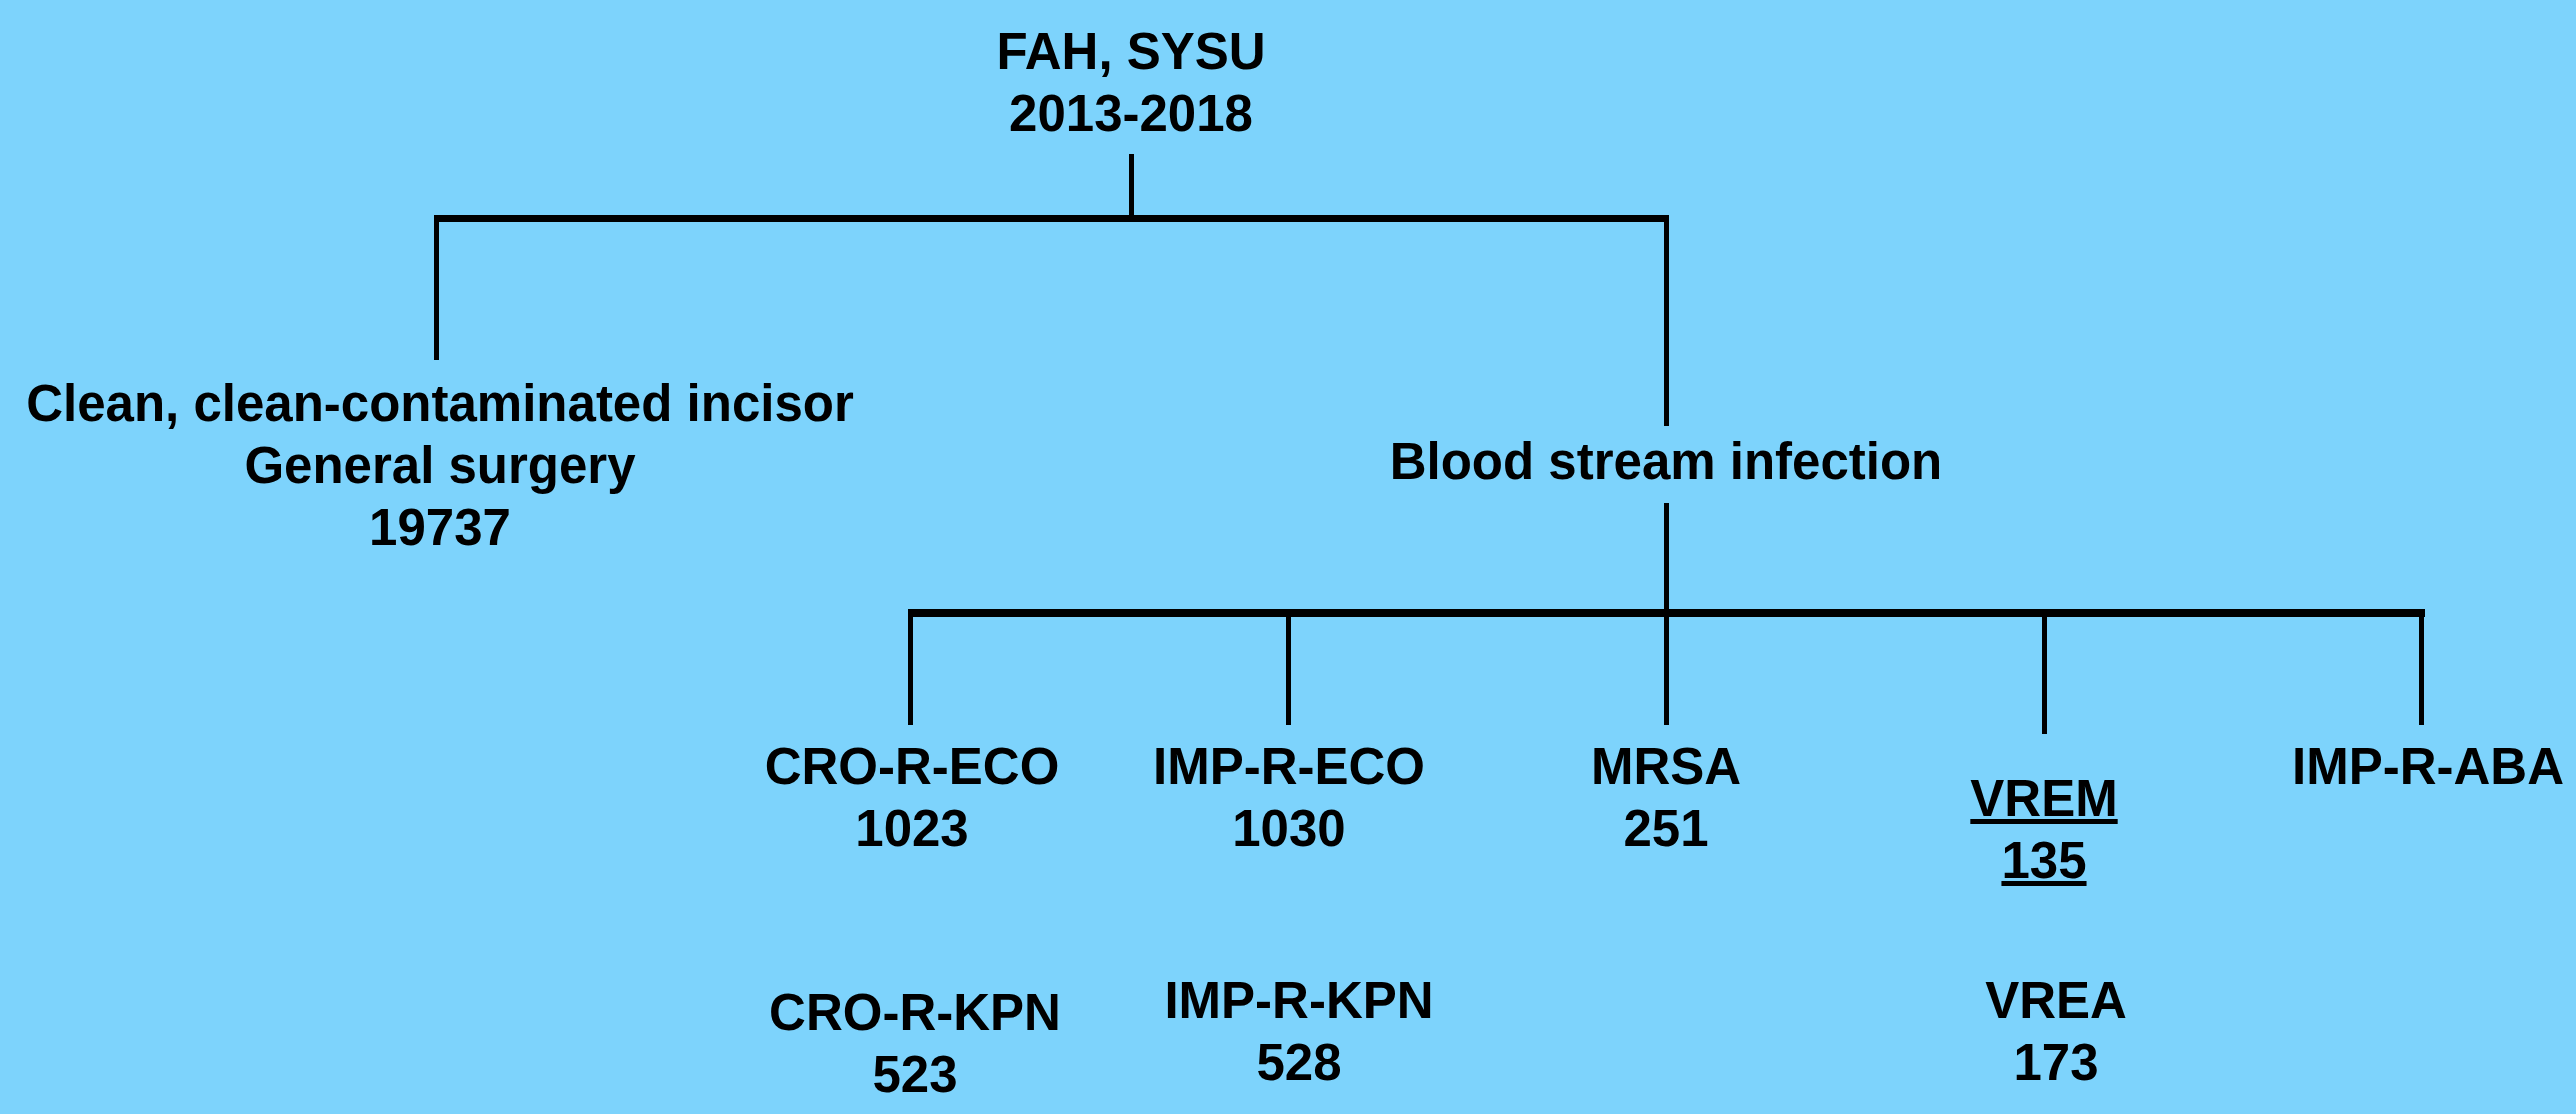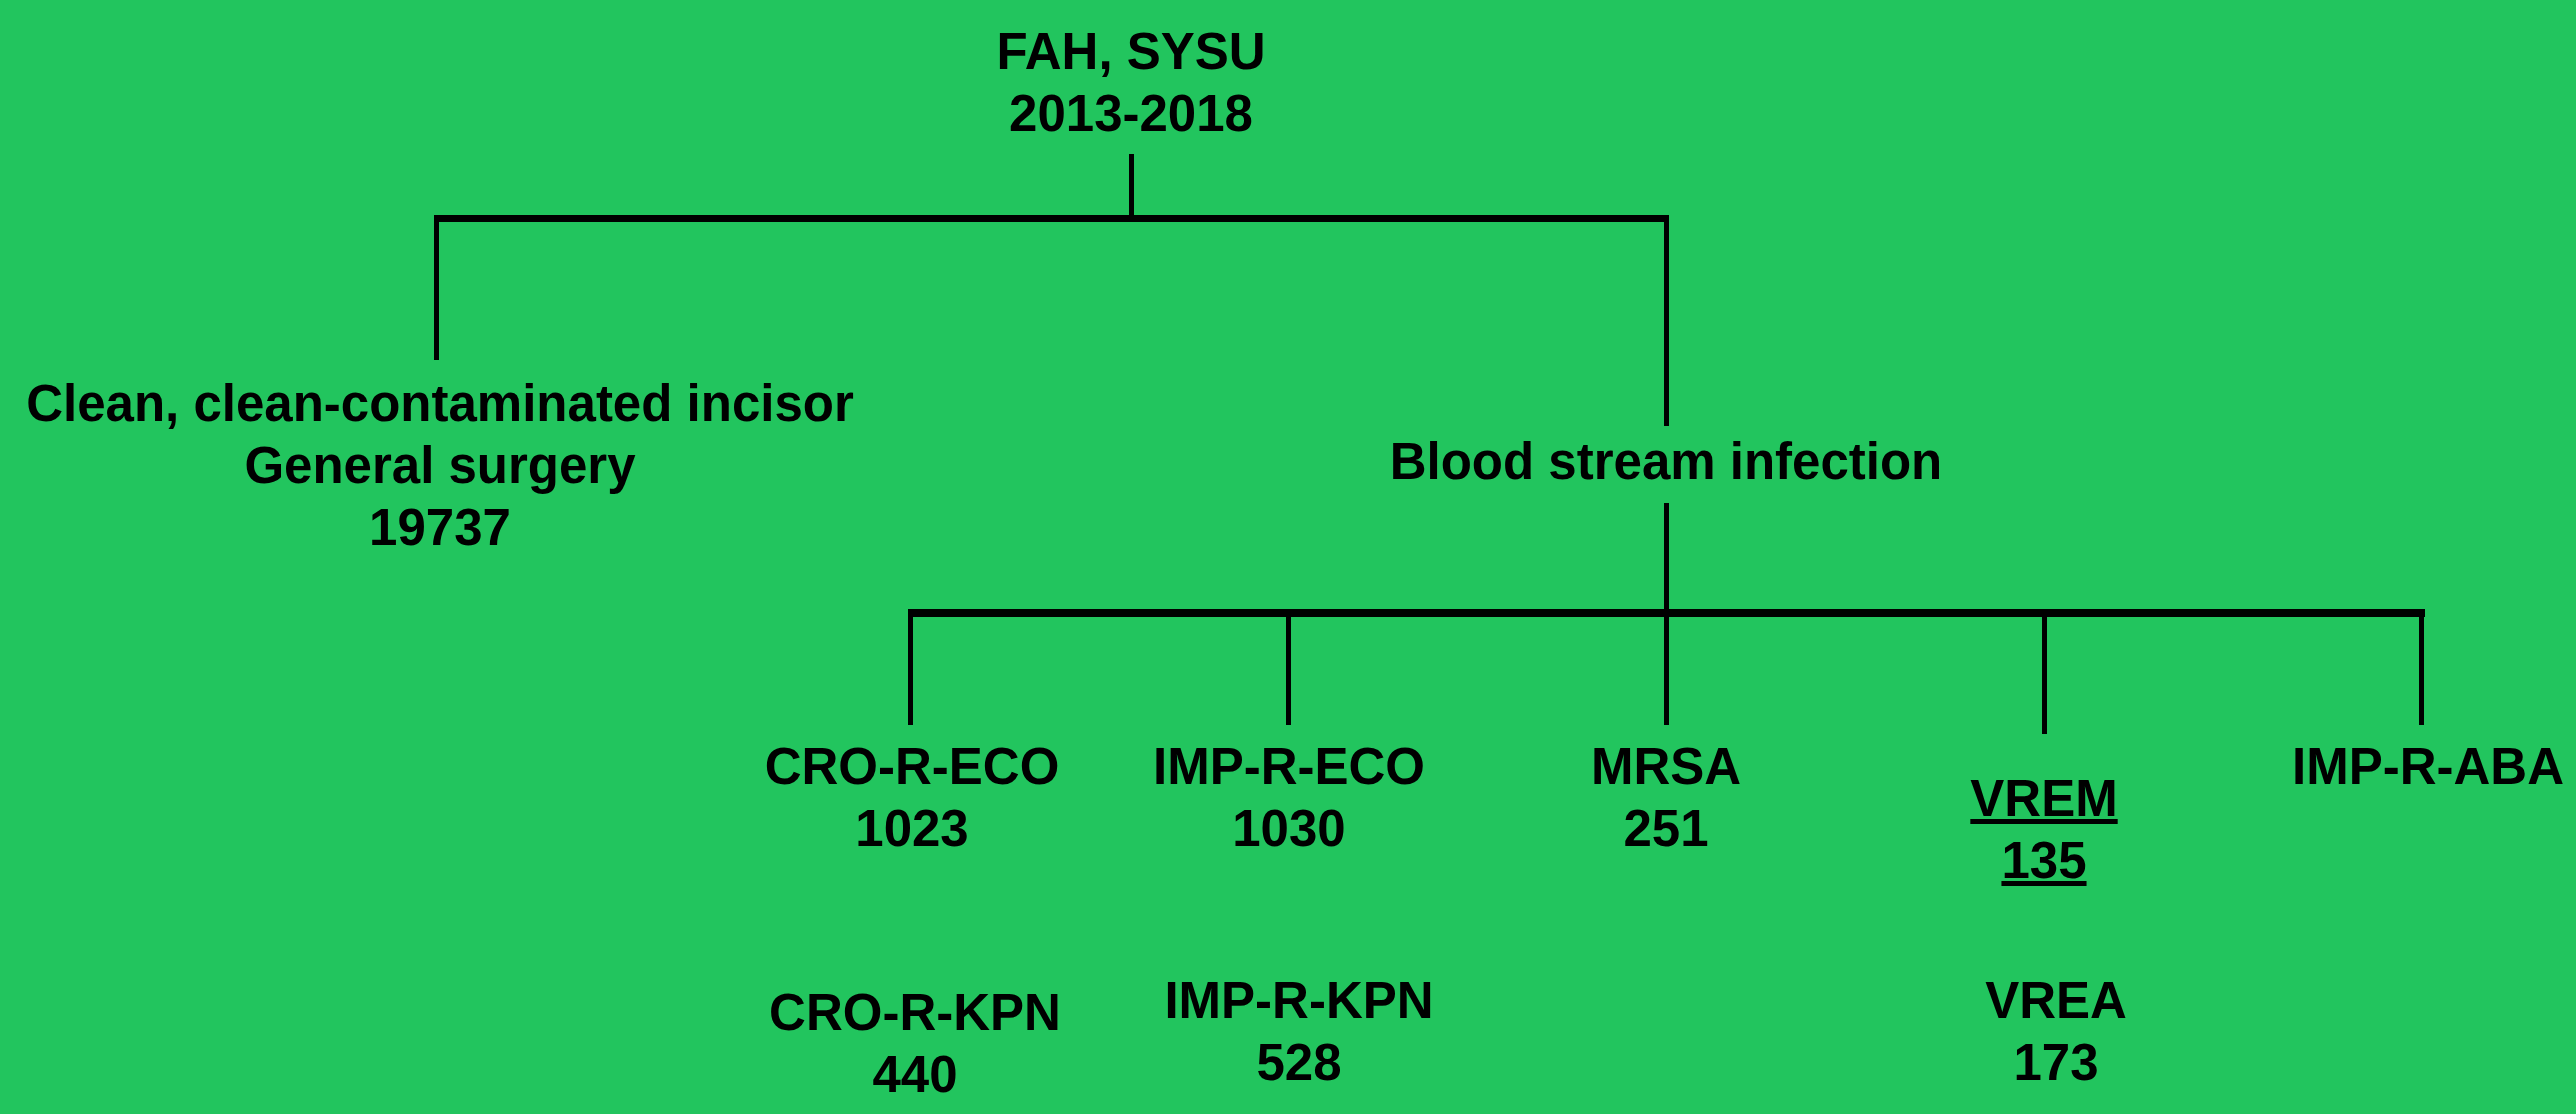--- a/index.html
+++ b/index.html
@@ -4,21 +4,21 @@
 <style>
   html, body {
     margin: 0;
     padding: 0;
     background: #ffffff;
   }
   .diagram {
     position: relative;
     width: 2576px;
     height: 1114px;
-    background: #22c55e;
+    background: #7dd3fc;
     overflow: hidden;
     font-family: "Liberation Sans", "DejaVu Sans", sans-serif;
     font-weight: bold;
     color: #000000;
   }
   .line {
     position: absolute;
     background: #000000;
   }
   .node {
@@ -76,21 +76,21 @@
   <div class="node" style="left:2044px; top:768px;text-decoration:underline;">
     <div>VREM</div>
     <div>135</div>
   </div>
   <div class="node" style="left:2428px; top:736px;">
     <div>IMP-R-ABA</div>
   </div>
 
   <div class="node" style="left:915px; top:970px;margin-top:12px;">
     <div>CRO-R-KPN</div>
-    <div>440</div>
+    <div>523</div>
   </div>
   <div class="node" style="left:1299px; top:970px;">
     <div>IMP-R-KPN</div>
     <div>528</div>
   </div>
   <div class="node" style="left:2056px; top:970px;text-align:center;">
     <div>VREA</div>
     <div>173</div>
   </div>
 

